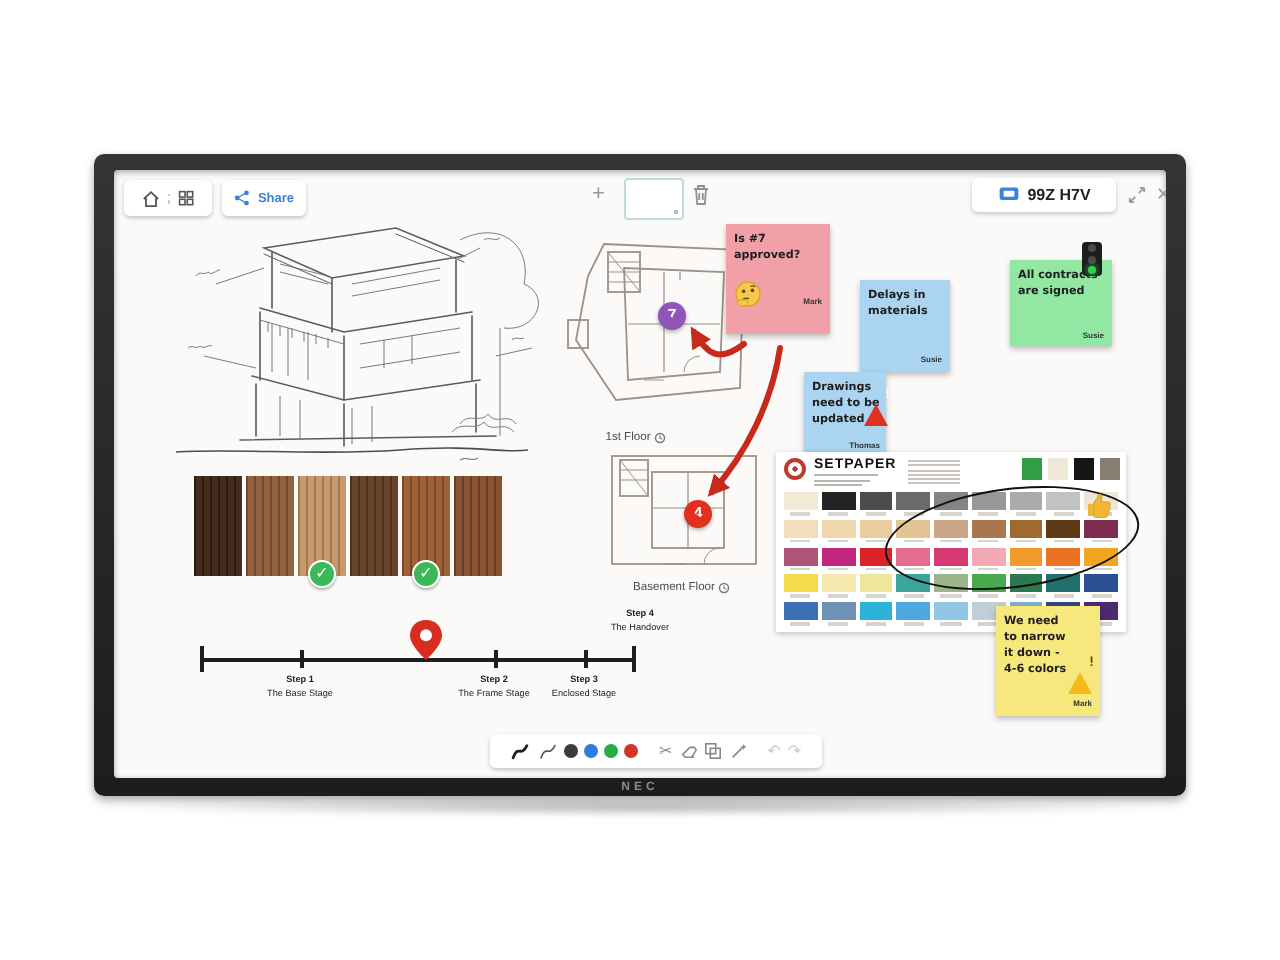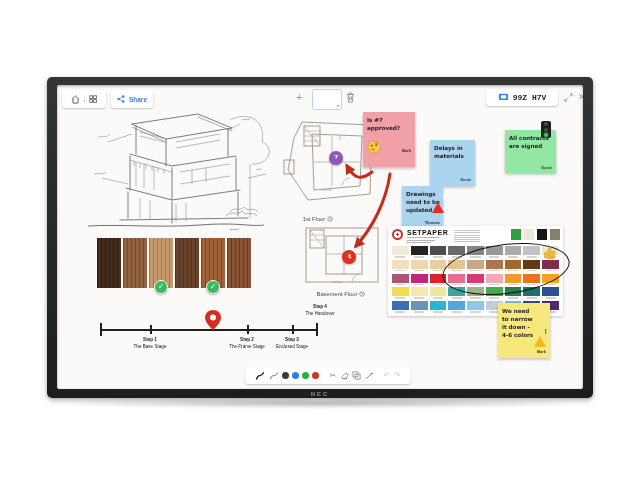--- a/index.html
+++ b/index.html
@@ -17,21 +17,21 @@
   .screen{position:absolute;left:10px;top:8px;width:526px;height:304px;
           background:#fbfaf8;border-radius:2px;overflow:hidden;
           box-shadow:inset 0 1px 3px rgba(0,0,0,.35);}
   
   .pill{position:absolute;background:#fff;border-radius:3px;box-shadow:0 1px 2px rgba(0,0,0,.22);
         display:flex;align-items:center;justify-content:center;gap:4px;}
   .tp-left{left:5px;top:5px;width:44px;height:18px;}
   .tp-share{left:54px;top:5px;width:42px;height:18px;}
   .share-label{font-size:6.5px;font-weight:bold;color:#3b82d8;}
   .tp-badge{left:429px;top:4px;width:72px;height:17px;}
-  .badge-label{font-size:8px;font-weight:bold;color:#222;font-family:Liberation Mono, monospace;}
+  .badge-label{font-size:8px;font-weight:bold;color:#222;}
   .ghost{position:absolute;color:#9a9a9a;background:none;border:none;}
   .plus{left:239px;top:6px;font-size:11px;}
   .page-thumb{position:absolute;left:255px;top:4px;width:28px;height:19px;background:#fff;
         border:1.5px solid #b9ded2;border-radius:2px;}
   .page-thumb::after{content:"";position:absolute;right:2px;bottom:2px;width:2px;height:2px;background:#bbb;}
   .xclose{left:521px;top:7px;font-size:9px;}
   .dotsep{display:flex;flex-direction:column;gap:2px;}
   .dotsep i{width:1.5px;height:1.5px;background:#c0c0c0;border-radius:50%;}
   
   .sticky{position:absolute;box-shadow:0 1.5px 3px rgba(0,0,0,.25);padding:4px 3px 3px 4px;

